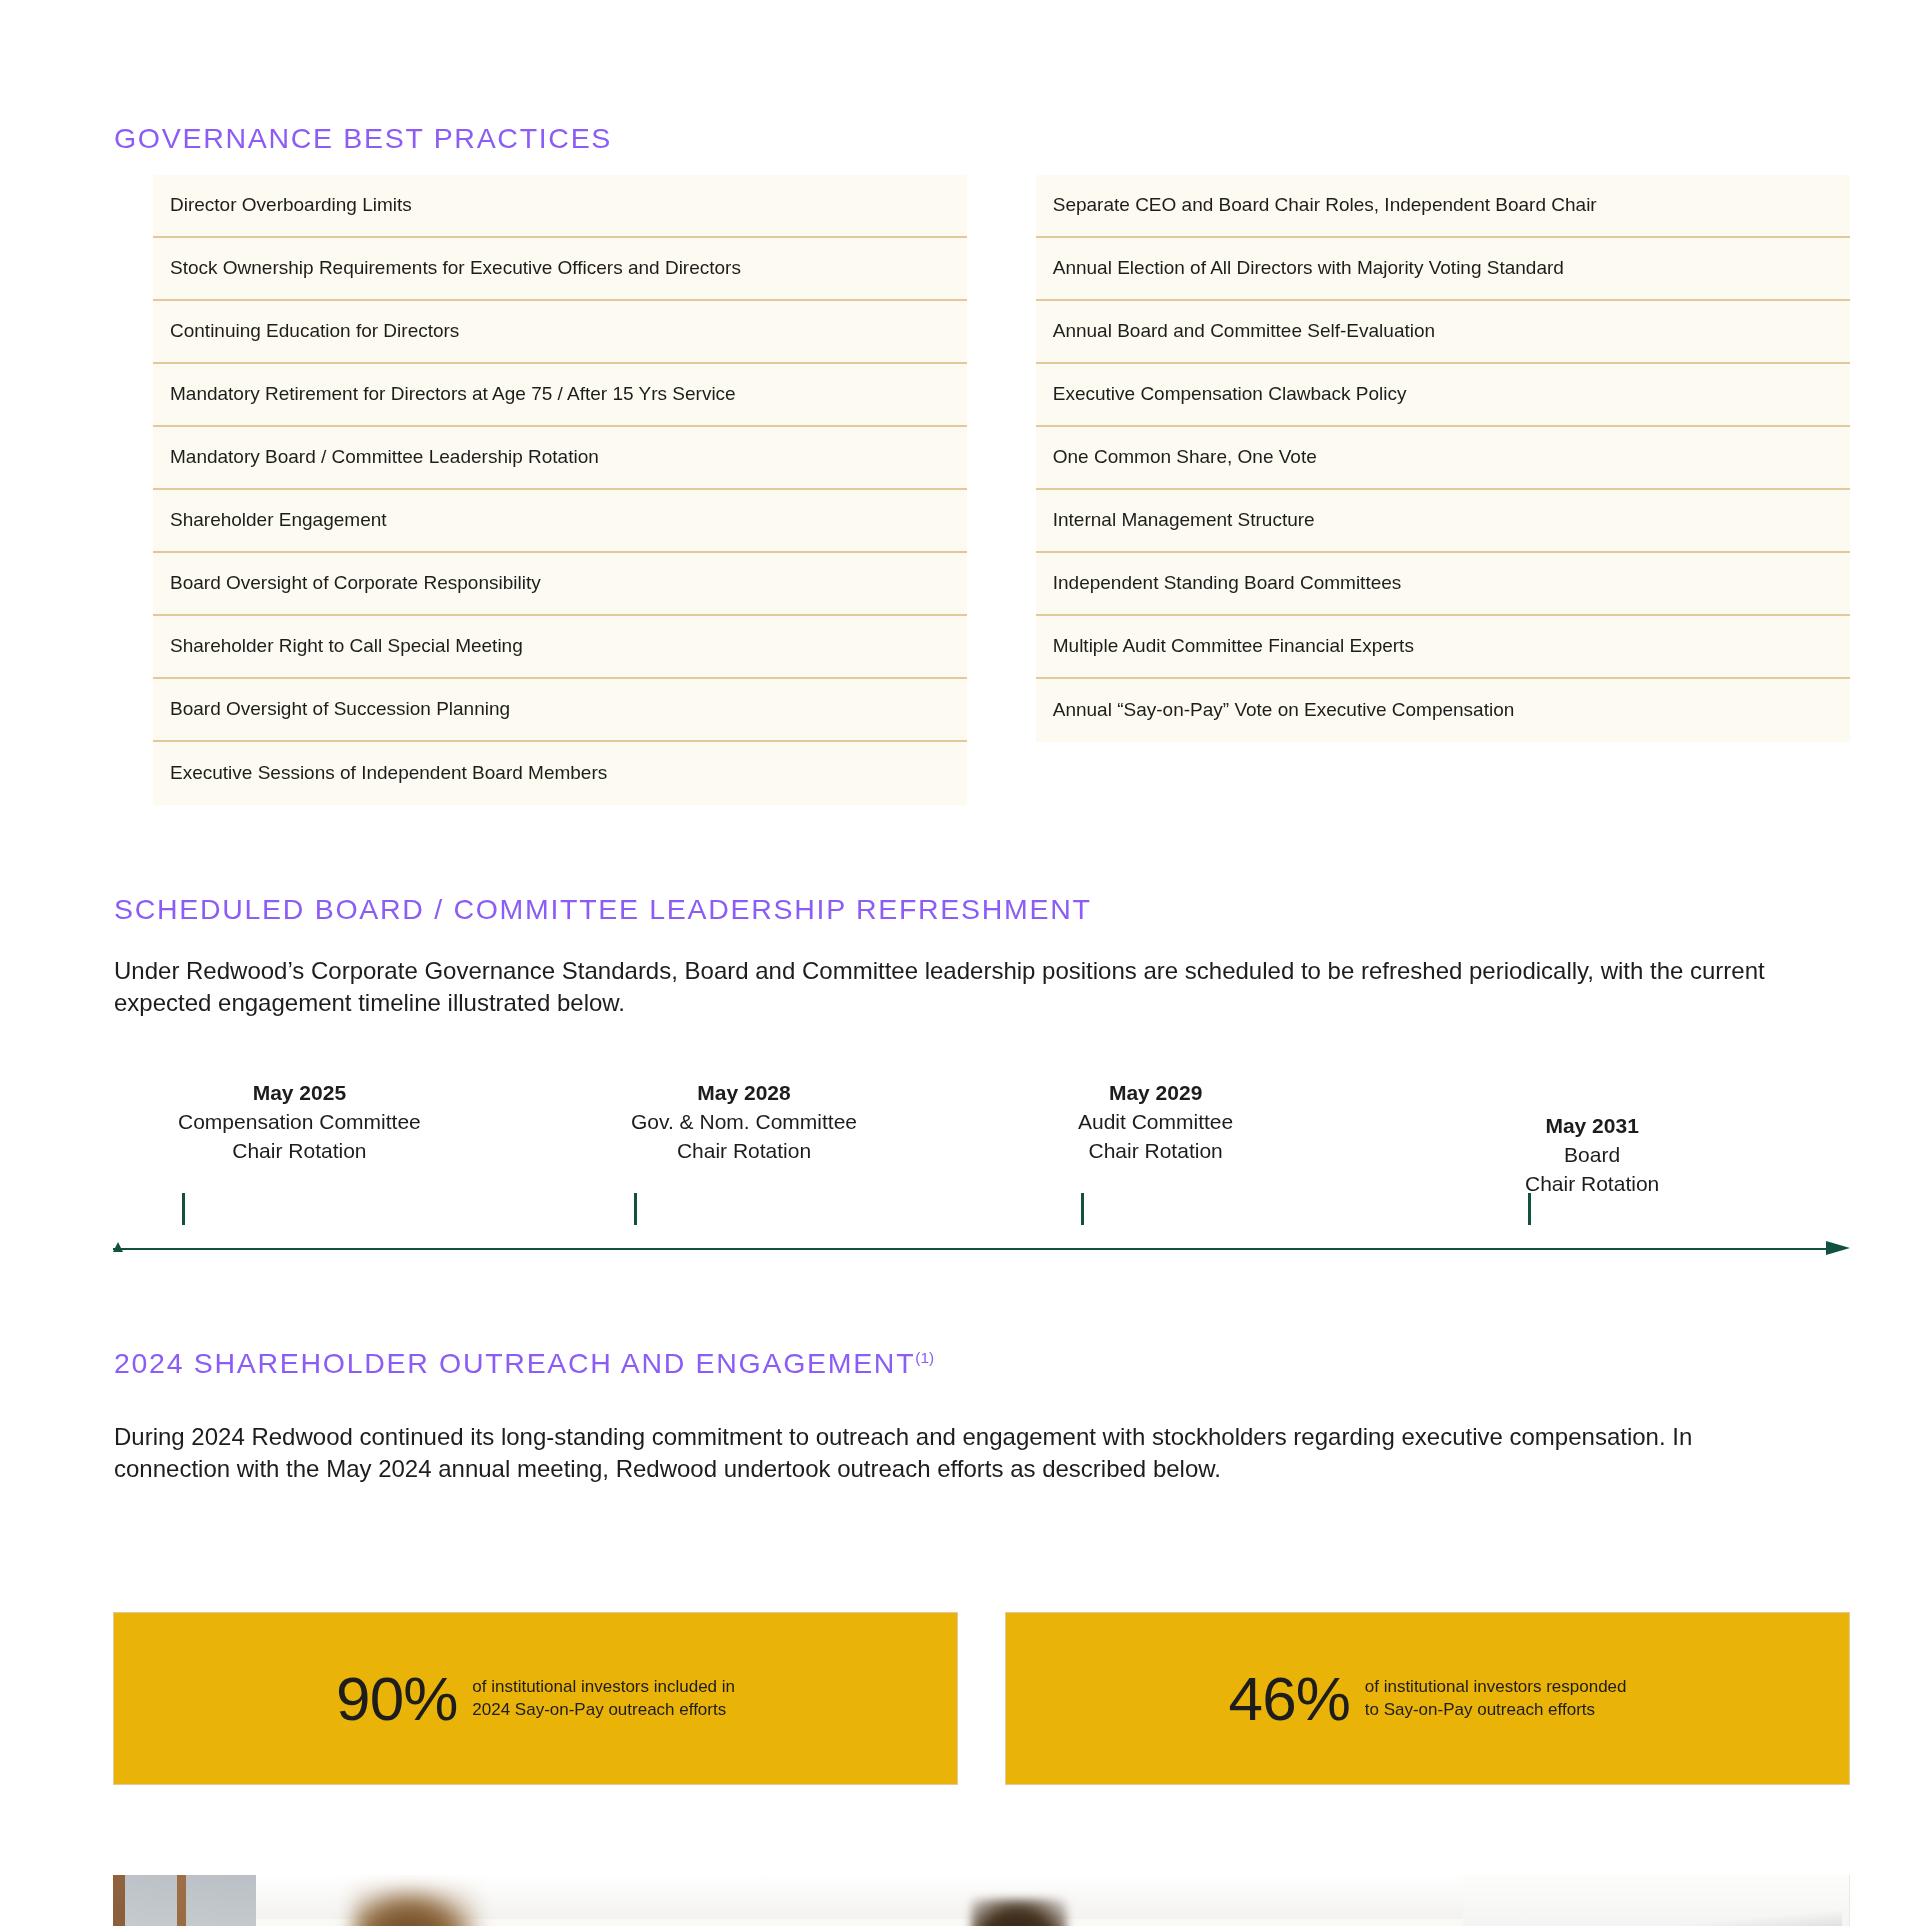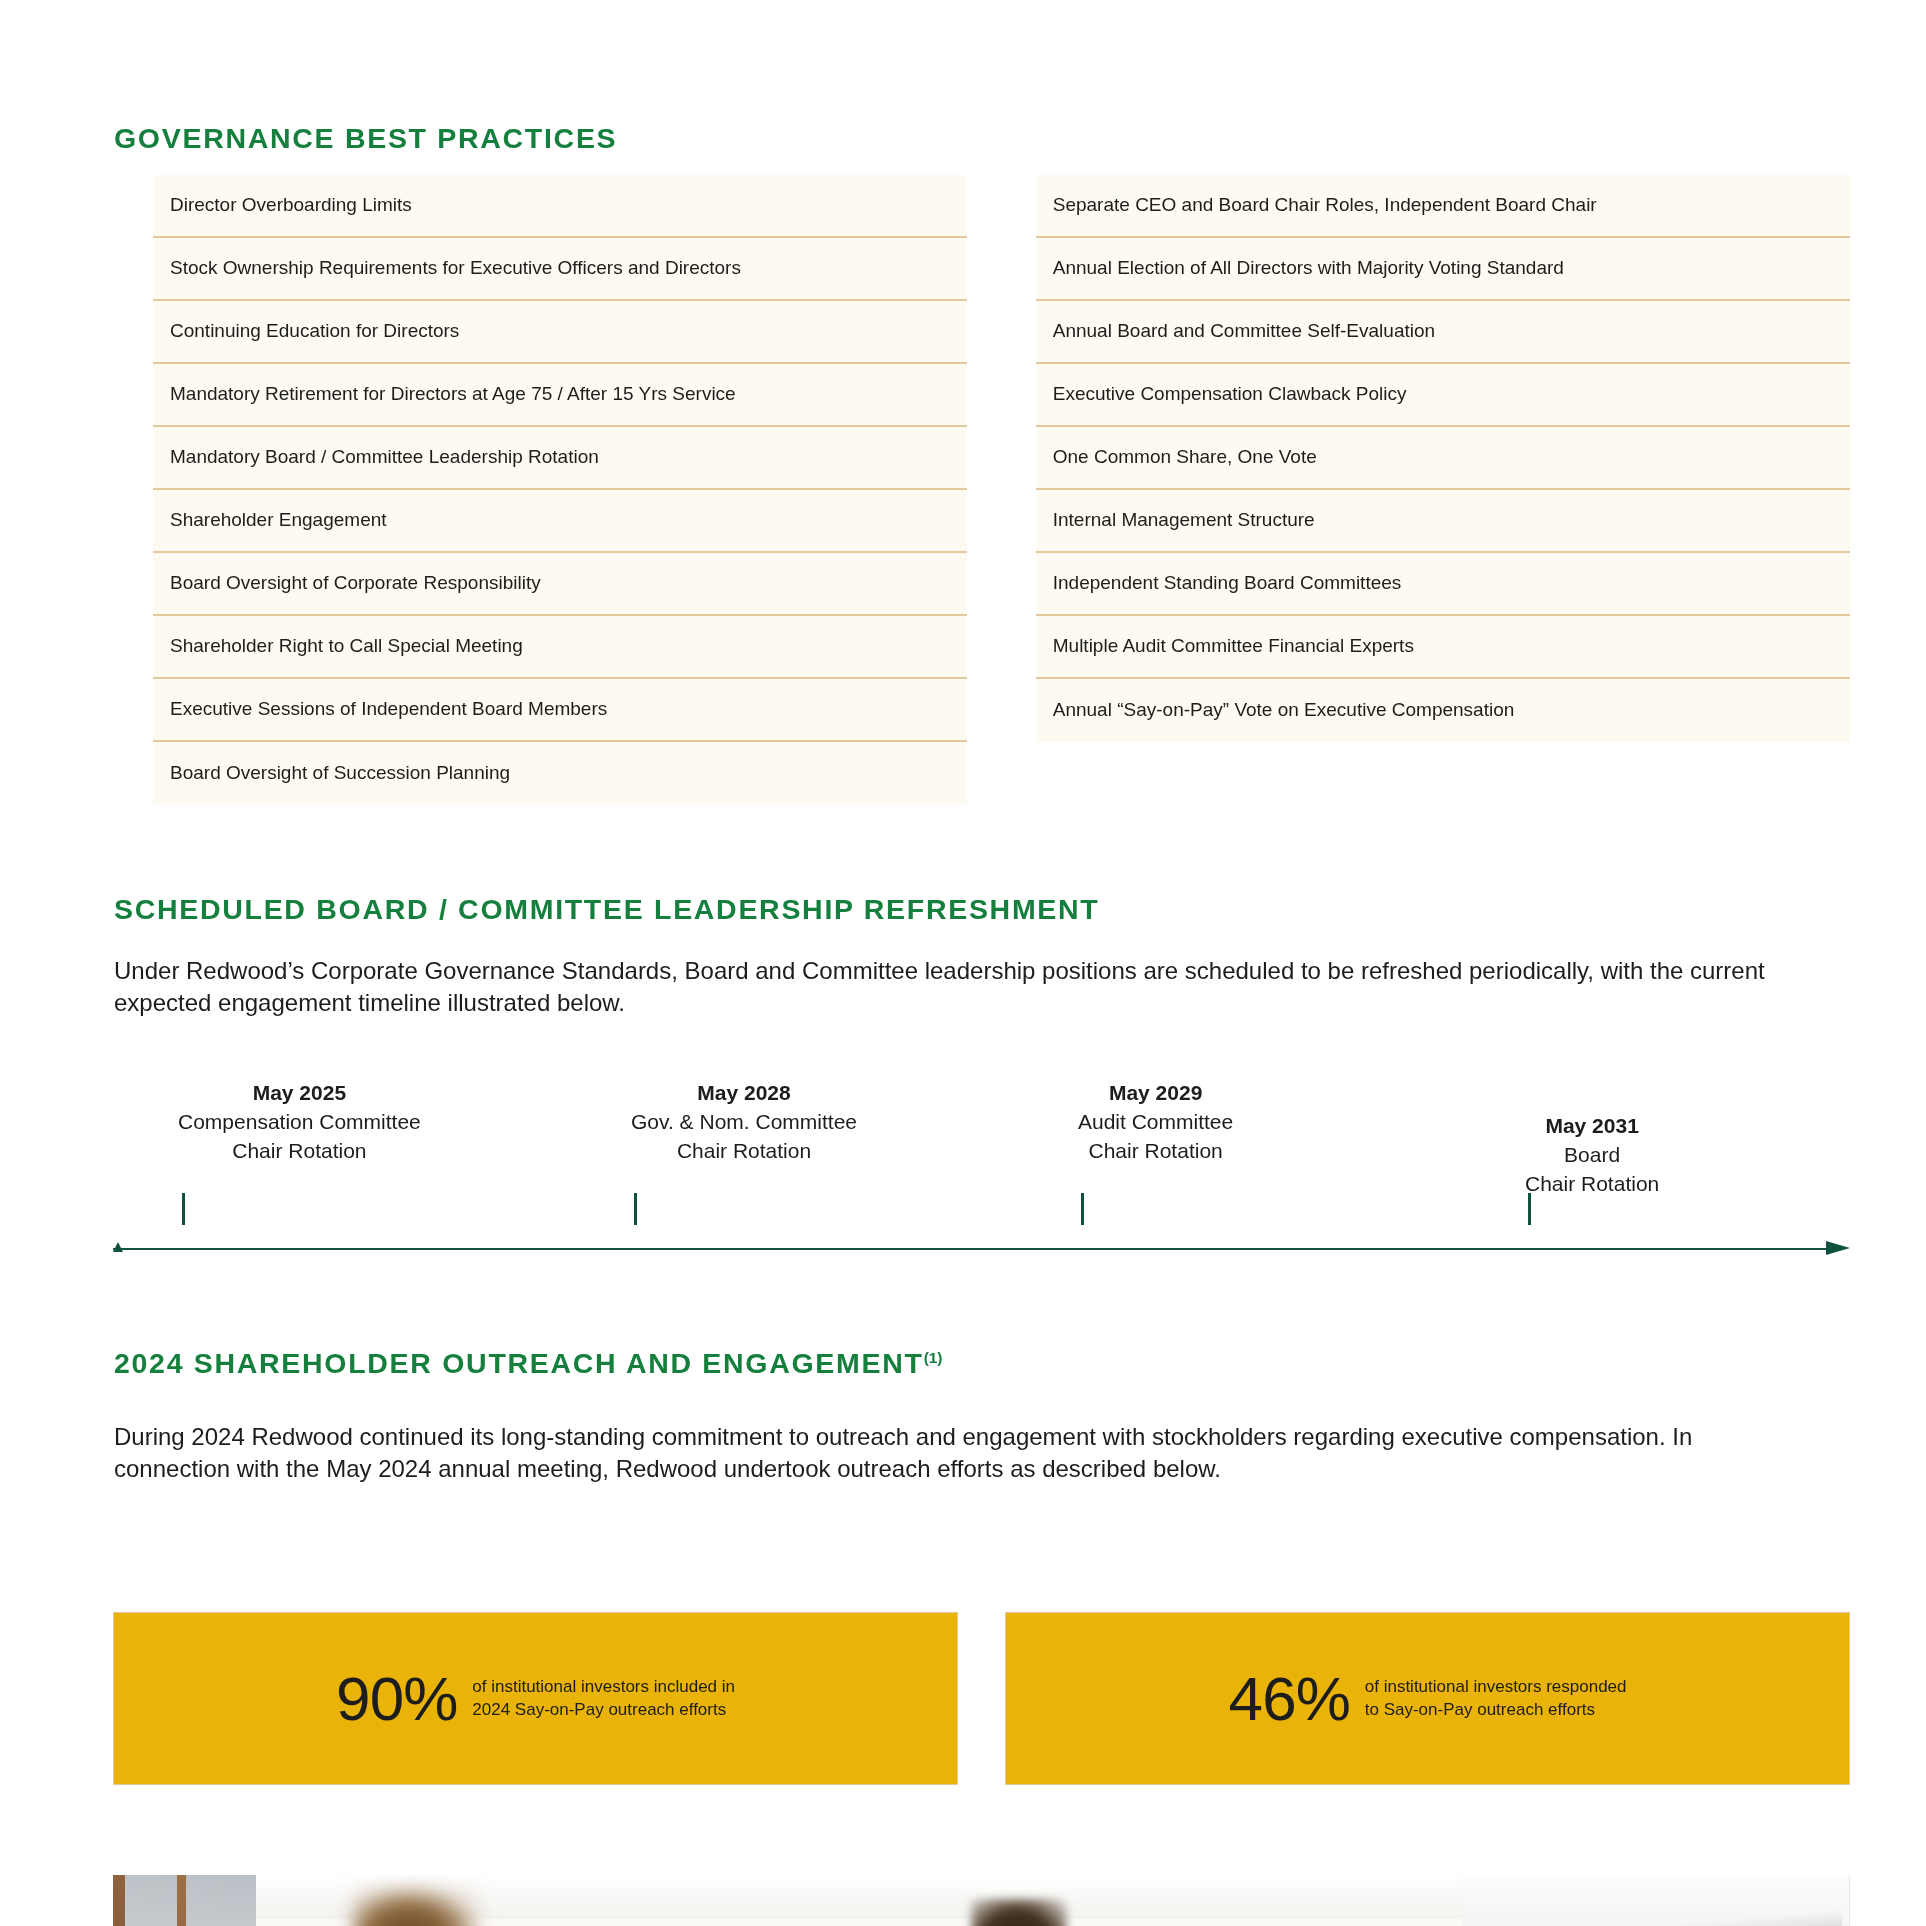--- a/index.html
+++ b/index.html
@@ -15,22 +15,22 @@
   .page {
     position: relative;
     width: 1965px;
     height: 2542px;
     background: #ffffff;
     overflow: hidden;
   }
 
   
   .section-heading {
-    color: #15803d;
-    font-weight: bold;
+    color: #8b5cf6;
+    font-weight: normal;
     font-size: 28.5px;
     letter-spacing: 1.7px;
     text-transform: uppercase;
     line-height: 1.1;
   }
   .section-heading .sup {
     font-size: 15.4px;
     vertical-align: super;
     letter-spacing: 0;
   }
@@ -312,24 +312,24 @@
       <div class="gov-row">
           <span class="gov-row-label">Shareholder Engagement</span>
         </div>
       <div class="gov-row">
           <span class="gov-row-label">Board Oversight of Corporate Responsibility</span>
         </div>
       <div class="gov-row">
           <span class="gov-row-label">Shareholder Right to Call Special Meeting</span>
         </div>
       <div class="gov-row">
+          <span class="gov-row-label">Board Oversight of Succession Planning</span>
+        </div>
+      <div class="gov-row">
           <span class="gov-row-label">Executive Sessions of Independent Board Members</span>
-        </div>
-      <div class="gov-row">
-          <span class="gov-row-label">Board Oversight of Succession Planning</span>
         </div>
     </div>
     <div class="gov-col">
       <div class="gov-row">
           <span class="gov-row-label">Separate CEO and Board Chair Roles, Independent Board Chair</span>
         </div>
       <div class="gov-row">
           <span class="gov-row-label">Annual Election of All Directors with Majority Voting Standard</span>
         </div>
       <div class="gov-row">

